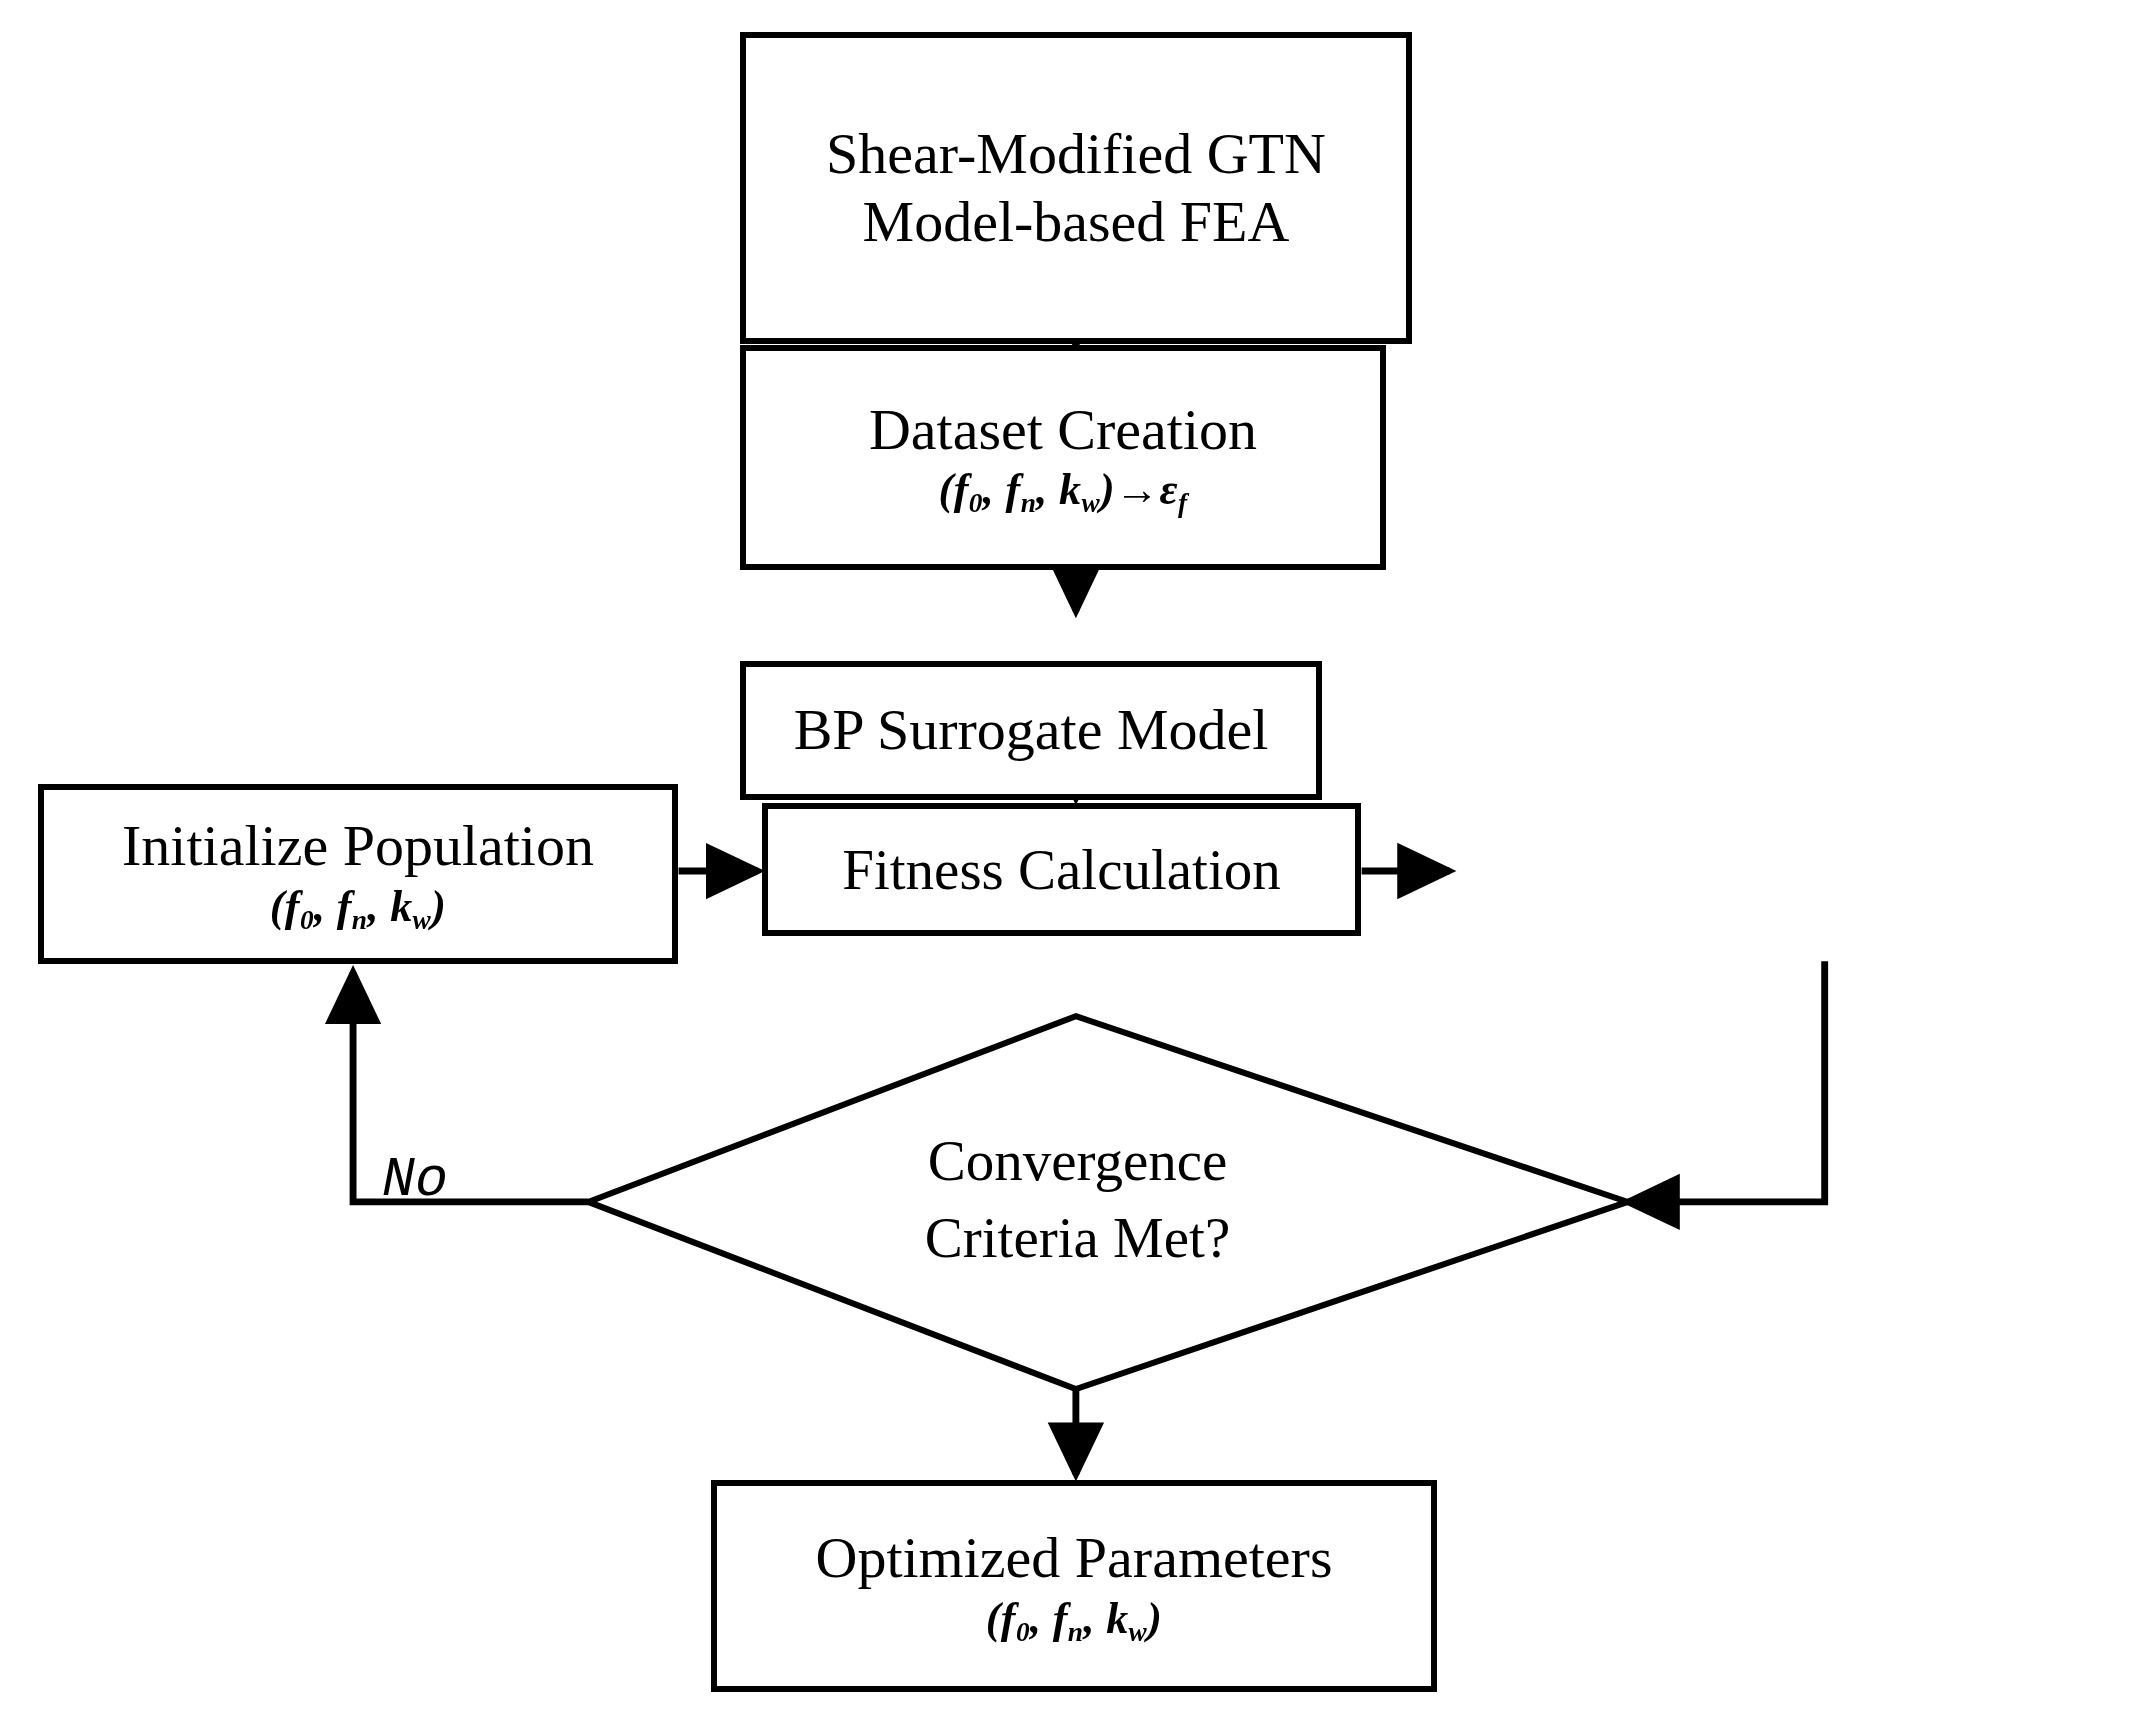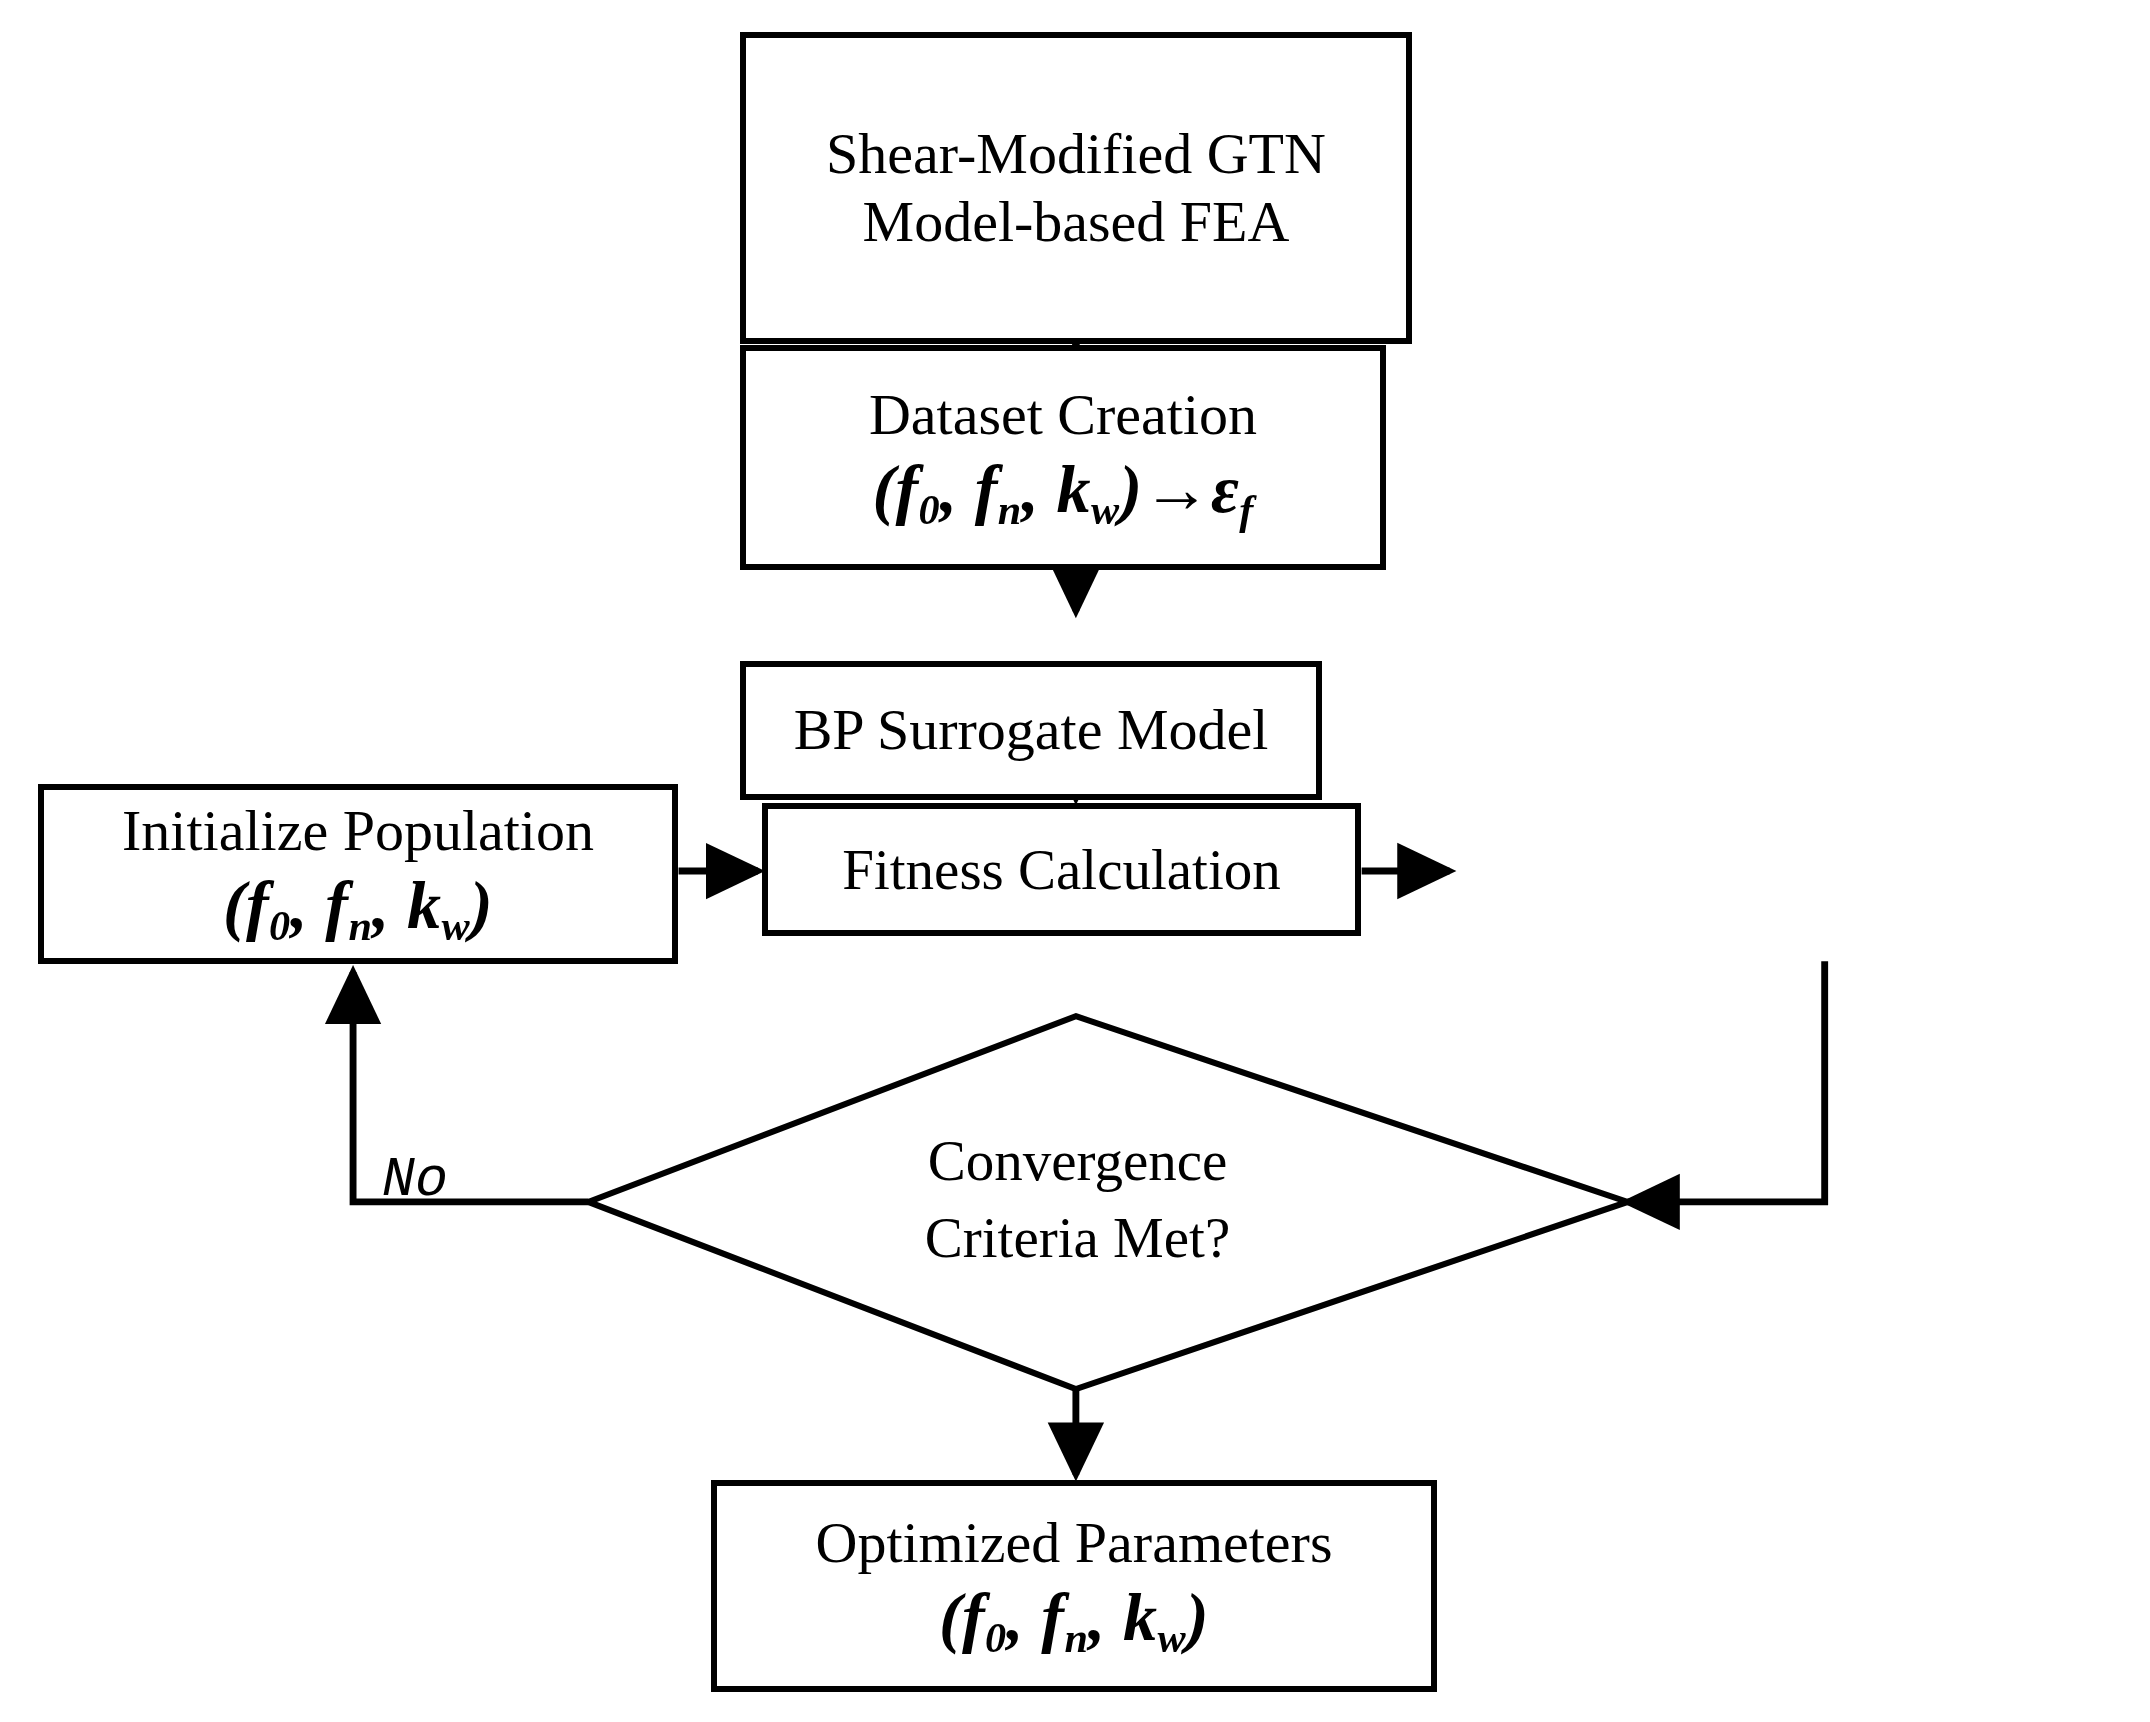--- a/index.html
+++ b/index.html
@@ -37,21 +37,21 @@
   }
   .node-line {
     display: block;
     white-space: nowrap;
   }
   .t-lg { font-size: 58px; }
   .t-md { font-size: 57px; }
   .formula {
     font-weight: bold;
     font-style: italic;
-    font-size: 68px;
+    font-size: 44px;
     letter-spacing: 0.4px;
   }
   .formula sub {
     font-size: 0.62em;
     vertical-align: -0.28em;
     font-style: italic;
     font-weight: bold;
   }
   .edge-label {
     position: absolute;

